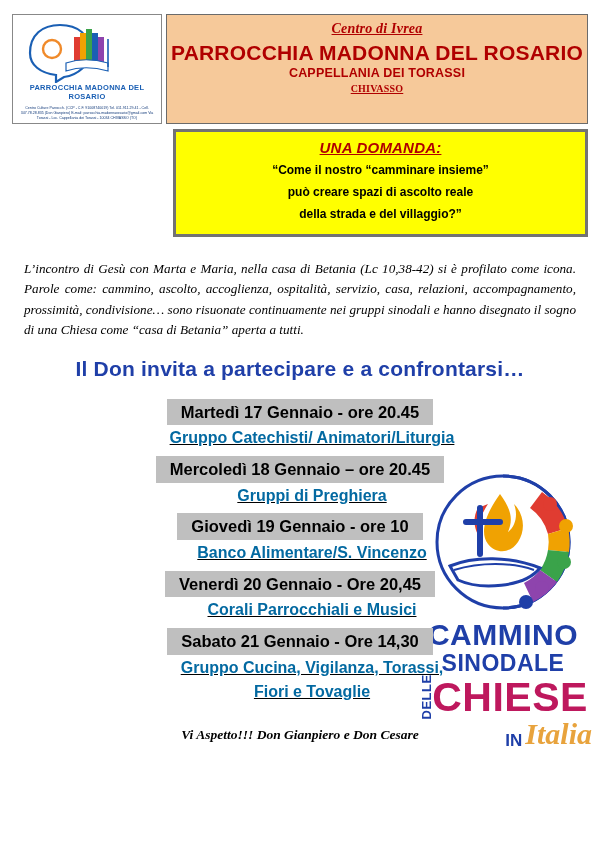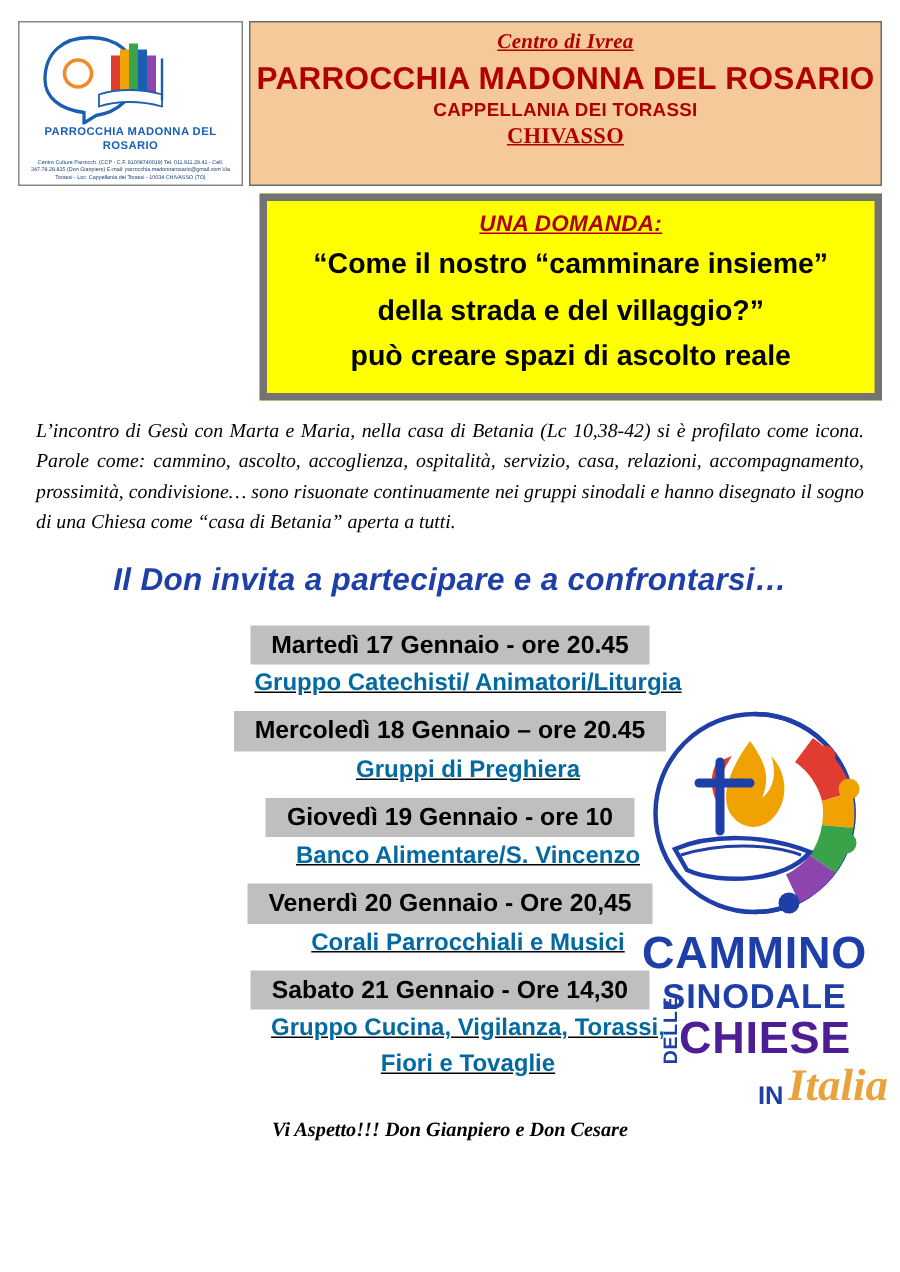--- a/index.html
+++ b/index.html
@@ -86,71 +86,70 @@
   }
   .t-cappellania {
     font-size: 12.5px;
     font-weight: bold;
     color: #b00000;
     margin-top: 1px;
     letter-spacing: .2px;
   }
   .t-chivasso {
     font-family: "Liberation Serif", serif;
-    font-size: 15px;
+    font-size: 10px;
     font-weight: bold;
     color: #b00000;
     text-decoration: underline;
     margin-top: 3px;
     letter-spacing: .2px;
   }
 
   
   .question-box {
     margin: 5px 12px 0 173px;
     background: #ffff00;
-    border: 5px solid #737373;
+    border: 3px solid #737373;
     text-align: center;
     padding: 7px 6px 12px 6px;
     box-sizing: border-box;
   }
   .q-label {
     font-size: 15px;
     font-weight: bold;
     font-style: italic;
     color: #b00000;
     text-decoration: underline;
     letter-spacing: .2px;
   }
   .q-line {
-    font-size: 19px;
+    font-size: 12px;
     font-weight: bold;
     color: #000;
     margin-top: 7px;
     line-height: 1.25;
   }
 
   
   .paragraph {
-    margin: 10px 24px 0 24px;
+    margin: 22px 24px 0 24px;
     font-family: "Liberation Serif", serif;
     font-style: italic;
     font-size: 13.2px;
     line-height: 1.55;
     text-align: justify;
     color: #000;
   }
 
   
   .invite {
     margin: 16px 0 0 0;
     text-align: center;
     font-size: 21px;
     font-weight: bold;
-    font-style: italic;
     color: #1f3fa8;
     letter-spacing: .2px;
   }
 
   
   .events {
     margin: 18px 0 0 0;
     position: relative;
     z-index: 2;
   }
@@ -227,23 +226,23 @@
     font-weight: bold;
     color: #1f3fa8;
     transform: rotate(-90deg);
     transform-origin: center;
     white-space: nowrap;
     width: 16px;
     margin-right: -2px;
     letter-spacing: .5px;
   }
   .cm-word3 {
-    font-size: 30px;
-    font-weight: bold;
-    color: #4c1d95;
+    font-size: 41px;
+    font-weight: bold;
+    color: #be185d;
     letter-spacing: .5px;
   }
   .cm-row4 {
     display: flex;
     align-items: flex-end;
     justify-content: flex-end;
     margin-top: 1px;
   }
   .cm-in {
     font-size: 17px;
@@ -286,22 +285,22 @@
     <div class="t-diocesi">Centro di Ivrea</div>
     <div class="t-parrocchia">PARROCCHIA MADONNA DEL ROSARIO</div>
     <div class="t-cappellania">CAPPELLANIA DEI TORASSI</div>
     <div class="t-chivasso">CHIVASSO</div>
   </div>
 </div>
 
 <div class="question-box">
   <div class="q-label">UNA DOMANDA:</div>
   <div class="q-line">“Come il nostro “camminare insieme”</div>
+  <div class="q-line">può creare spazi di ascolto reale</div>
   <div class="q-line">della strada e del villaggio?”</div>
-  <div class="q-line">può creare spazi di ascolto reale</div>
 </div>
 
 <div class="paragraph">L’incontro di Gesù con Marta e Maria, nella casa di Betania (Lc 10,38-42) si è profilato come icona. Parole come: cammino, ascolto, accoglienza, ospitalità, servizio, casa, relazioni, accompagnamento, prossimità, condivisione… sono risuonate continuamente nei gruppi sinodali e hanno disegnato il sogno di una Chiesa come “casa di Betania” aperta a tutti.</div>
 
 <div class="invite">Il Don invita a partecipare e a confrontarsi…</div>
 
 <div class="cammino">
   <svg class="cammino-mark" viewBox="0 0 178 150" xmlns="http://www.w3.org/2000/svg">
     <circle cx="89" cy="72" r="66" fill="#ffffff" stroke="#1f3fa8" stroke-width="3"></circle>
     <path d="M89 6 a66 66 0 0 1 0 132" fill="none" stroke="#1f3fa8" stroke-width="3"></path>

